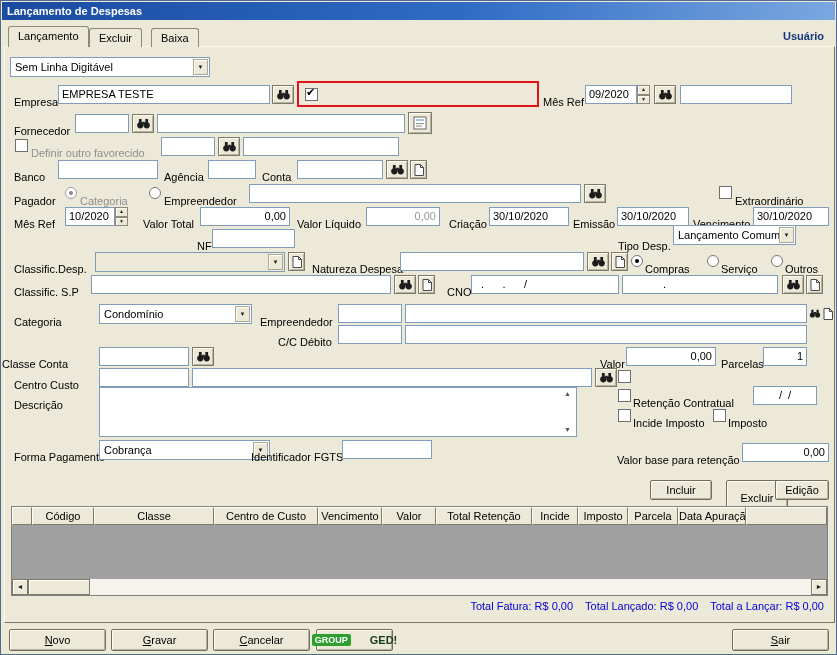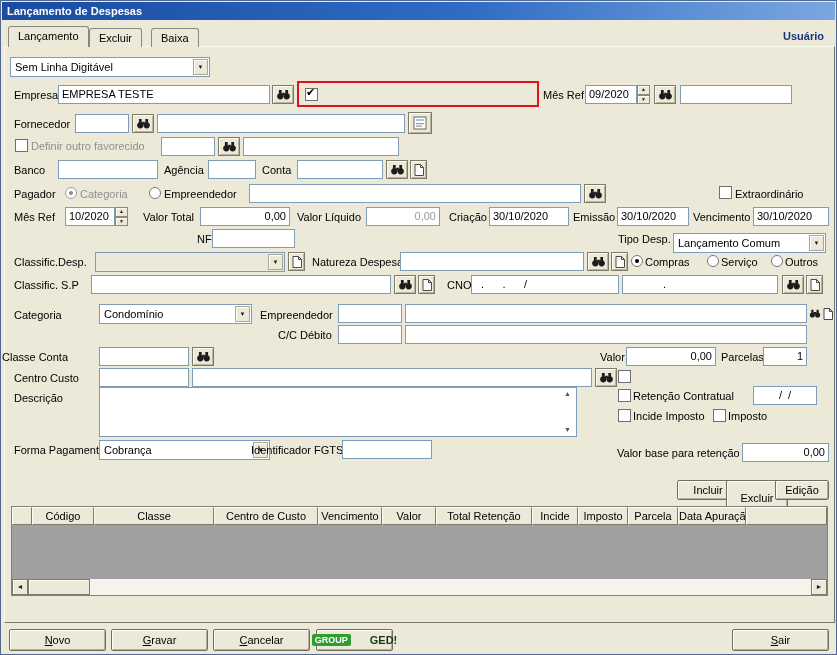--- a/index.html
+++ b/index.html
@@ -8,21 +8,21 @@
   .win { position:relative; width:837px; height:655px; background:#ece9d8; border:1px solid #52688f; overflow:hidden; }
   .titlebar { position:absolute; left:1px; top:1px; width:833px; height:18px;
     background:linear-gradient(90deg,#1a4ba0 0%, #2f6bc4 55%, #7aa7e0 100%);
     color:#fff; font-weight:700; line-height:18px; padding-left:5px; }
   .tabpage { position:absolute; left:3px; top:45px; width:831px; height:577px; background:#ece9d8;
     border:1px solid; border-color:#fbf9ef #77746a #77746a #fbf9ef; }
   .tab { position:absolute; height:19px; top:27px; background:#ece9d8; border:1px solid #8a887c; border-bottom:none;
     border-radius:3px 3px 0 0; padding:3px 9px 0; z-index:1; }
   .tab.active { top:25px; height:21px; z-index:3; font-weight:400; }
   .userlbl { position:absolute; right:12px; top:29px; color:#17357e; font-weight:700; }
-  .lbl { position:absolute; white-space:nowrap; color:#000; }
+  .lbl { position:absolute; white-space:nowrap; color:#000;margin-top:7px; }
   .lbl.dis { color:#8f8f8f; }
   .txt { position:absolute; height:19px; background:#fff; border:1px solid #7f9db9; padding:2px 3px 0;
     white-space:pre; overflow:hidden; }
   .txt.r { text-align:right; }
   .txt.c { text-align:center; }
   .txt.dis { color:#9a9a9a; }
   .txt.ind { padding-left:40px; }
   .ta { position:absolute; background:#fff; border:1px solid #7f9db9; }
   .caret { position:absolute; font-size:7px; color:#555; line-height:7px; }
   .combo { position:absolute; height:20px; background:#fff; border:1px solid #7f9db9; padding:3px 18px 0 4px;
@@ -197,21 +197,21 @@
   <div class="lbl" style="left:448px;top:210px">Criação</div>
   <div class="txt" style="left:488px;top:206px;width:80px">30/10/2020</div>
   <div class="lbl" style="left:572px;top:210px">Emissão</div>
   <div class="txt" style="left:616px;top:206px;width:72px">30/10/2020</div>
   <div class="lbl" style="left:692px;top:210px">Vencimento</div>
   <div class="txt" style="left:752px;top:206px;width:76px">30/10/2020</div>
 
   <div class="lbl" style="left:196px;top:232px">NF</div>
   <div class="txt" style="left:211px;top:228px;width:83px"></div>
   <div class="lbl" style="left:617px;top:232px">Tipo Desp.</div>
-  <div class="combo" style="left:672px;top:232px;width:153px">
+  <div class="combo" style="left:672px;top:224px;width:123px">
     <span>Lançamento Comum</span>
     <span class="ar">▼</span>
   </div>
 
   <div class="lbl" style="left:13px;top:255px">Classific.Desp.</div>
   <div class="combo dis" style="left:94px;top:251px;width:190px">
     <span></span>
     <span class="ar">▼</span>
   </div>
   <div class="ibtn" style="left:287px;top:251px;width:17px">
@@ -341,21 +341,21 @@
   <div class="lbl" style="left:13px;top:443px">Forma Pagamento</div>
   <div class="combo" style="left:98px;top:439px;width:171px">
     <span>Cobrança</span>
     <span class="ar">▼</span>
   </div>
   <div class="lbl" style="left:250px;top:443px">Identificador FGTS</div>
   <div class="txt" style="left:341px;top:439px;width:90px"></div>
   <div class="lbl" style="left:616px;top:446px">Valor base para retenção</div>
   <div class="txt r" style="left:741px;top:442px;width:87px">0,00</div>
 
-  <div class="btn" style="left:676px;top:479px;width:62px;height:20px">
+  <div class="btn" style="left:649px;top:479px;width:62px;height:20px">
       <span>Incluir</span>
     </div>
   <div class="btn" style="left:725px;top:479px;width:62px;height:36px">
       <span>Excluir</span>
     </div>
   <div class="btn" style="left:774px;top:479px;width:54px;height:20px">
       <span>Edição</span>
     </div>
 
   <div class="grid">
@@ -375,20 +375,25 @@
     </div>
     <div class="gbody"></div>
     <div class="gscroll">
       <div class="garr">◄</div>
       <div class="gthumb"></div>
       <div class="gtrack"></div>
       <div class="garr">►</div>
     </div>
   </div>
 
+  <div class="totals">
+    <span>Total Fatura: R$ 0,00</span>
+    <span>Total Lançado: R$ 0,00</span>
+    <span>Total a Lançar: R$ 0,00</span>
+  </div>
 
   <div class="btn fbtn" style="left:8px;top:628px;width:97px;height:22px">
       <span>Novo</span>
     </div>
   <div class="btn fbtn" style="left:110px;top:628px;width:97px;height:22px">
       <span>Gravar</span>
     </div>
   <div class="btn fbtn" style="left:212px;top:628px;width:97px;height:22px">
       <span>Cancelar</span>
     </div>

